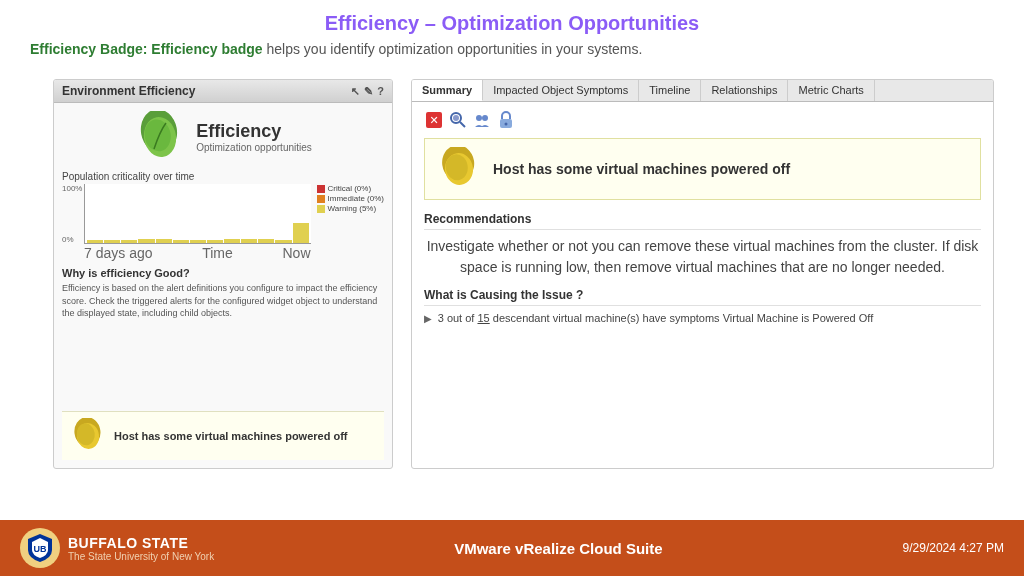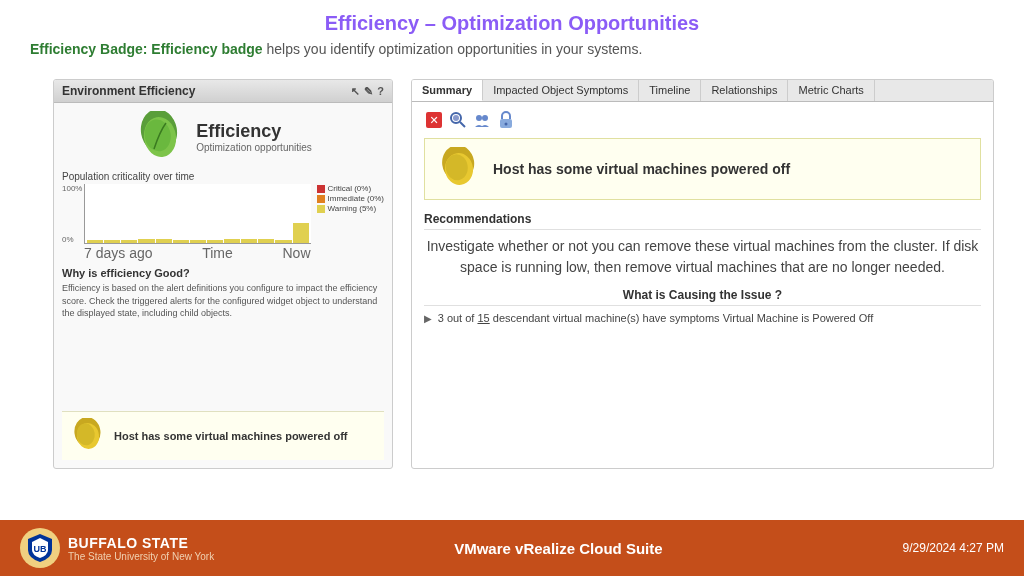--- a/index.html
+++ b/index.html
@@ -349,21 +349,20 @@
     .recommendations-text {
       font-size: 14px;
       color: #444;
       text-align: center;
       line-height: 1.5;
       margin-bottom: 10px;
     }
 
     .causing-section {
       margin-top: 8px;
-      text-align: center;
     }
 
     .causing-item {
       display: flex;
       align-items: flex-start;
       gap: 6px;
       font-size: 11px;
       color: #444;
     }
 

